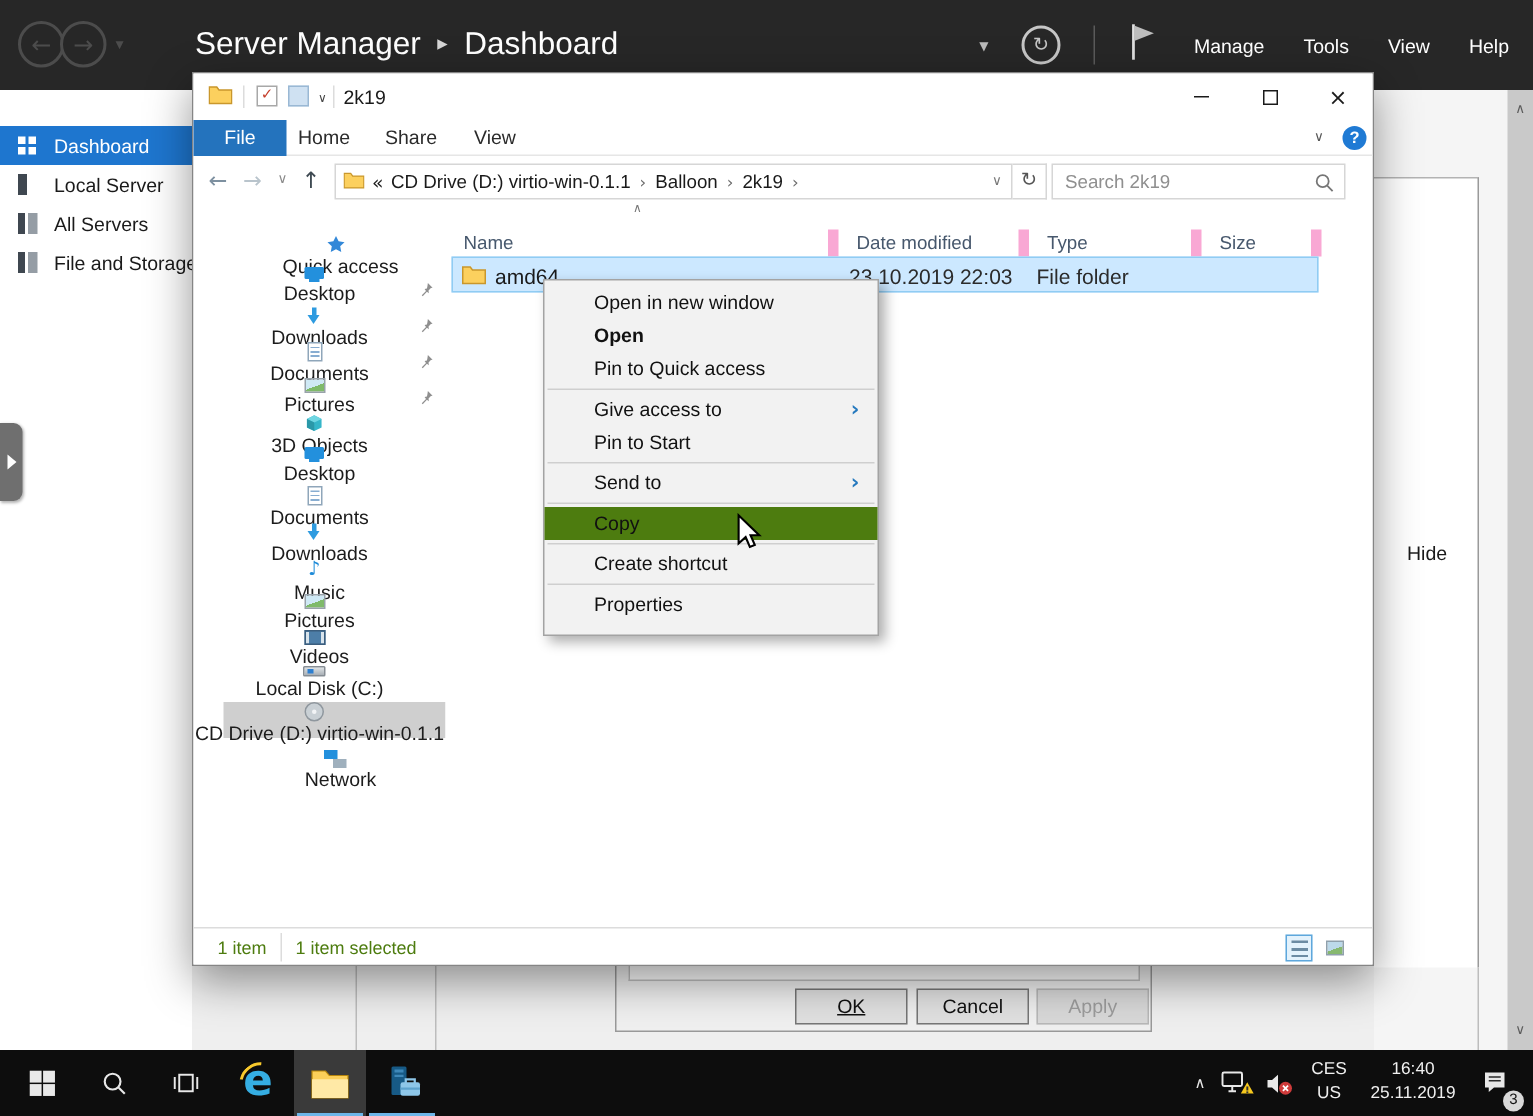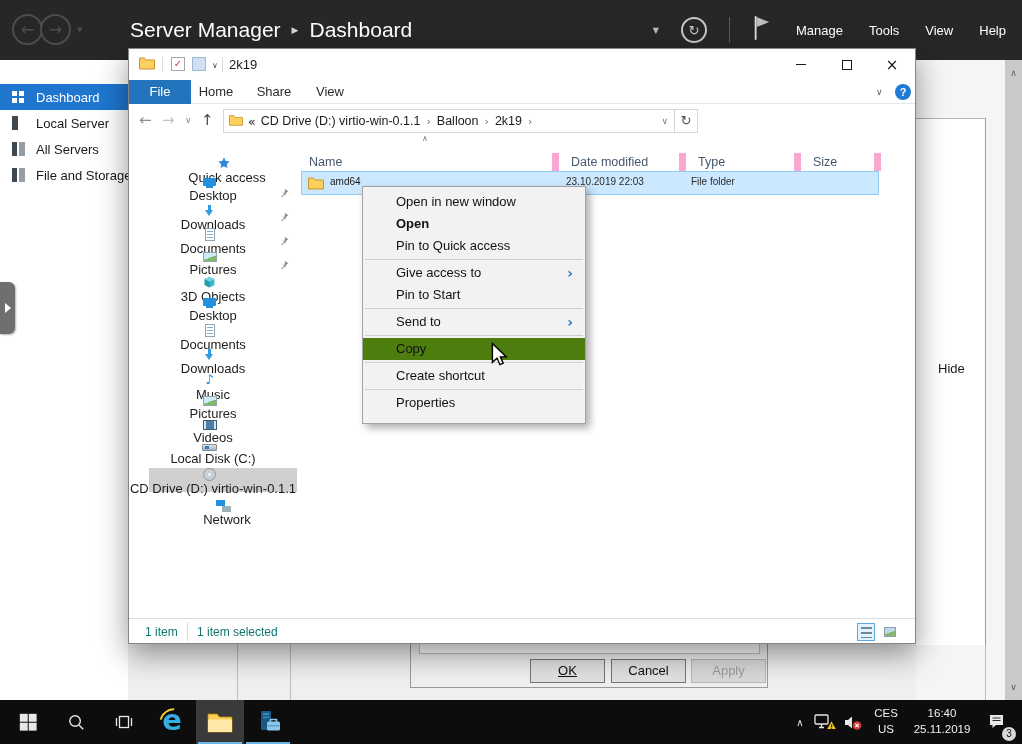--- a/index.html
+++ b/index.html
@@ -128,27 +128,27 @@
   .i-net::after { content:""; position:absolute; right:0; bottom:0; width:9px; height:6px; background:#9fb0bd; }
   .i-music { color:#1e8bd8; font-size:13px; }
 
   .list { position:absolute; left:168px; top:0; width:618px; height:480px; }
   .lhead { position:absolute; left:0; top:3px; width:590px; height:26px; display:flex; align-items:center;
            font-size:12.5px; color:#47586d; }
   .lhead .hc { height:18px; line-height:18px; padding-left:12px; border-right:7px solid #f9a8d4;margin-top:16px; }
   .sortcaret { position:absolute; left:125px; top:-4px; font-size:8px; color:#777; }
   .lrow { position:absolute; left:4px; top:33px; width:578px; height:24px; background:#cce8ff; border:1px solid #90ccf3; }
   .lrow .fic { position:absolute; left:6px; top:4px; }
-  .lrow span { position:absolute; top:4px; font-size:10px; color:#1a1a1a;text-align:center; }
+  .lrow span { position:absolute; top:4px; font-size:14px; color:#1a1a1a;text-align:center; }
   .lrow .c-name { left:28px; }
   .lrow .c-date { left:264px; color:#2b2b2b; }
   .lrow .c-type { left:389px; color:#2b2b2b; }
 
   .ex-status { position:absolute; left:0; top:569px; width:786px; height:25px; border-top:1px solid #dcdcdc;
-               background:#fff; font-size:12px; color:#0f766e; }
+               background:#fff; font-size:12px; color:#4d7c0f; }
   .ex-status .s1 { position:absolute; left:16px; top:6px; }
   .ex-status .ssep { position:absolute; left:58px; top:3px; width:1px; height:19px; background:#dcdcdc; }
   .ex-status .s2 { position:absolute; left:68px; top:6px; }
   .vt { position:absolute; top:4px; width:18px; height:18px; border:1px solid transparent;
         display:flex; align-items:center; justify-content:center; }
   .vt.active { border-color:#5ea7dc; background:#e3f2fc; }
   .vt-details { width:11px; height:11px; background:repeating-linear-gradient(#6b8ba3 0 2px,transparent 2px 5px); }
   .vt-thumb { width:12px; height:10px; border:1px solid #8fa0ac; background:linear-gradient(160deg,#bcd9ea 55%,#86b86f 55%); }
 
   
@@ -306,20 +306,29 @@
         <span class="g">«</span>
         <span>CD Drive (D:) virtio-win-0.1.1</span>
         <span class="csep g">›</span>
         <span>Balloon</span>
         <span class="csep g">›</span>
         <span>2k19</span>
         <span class="csep g">›</span>
         <span class="addr-caret g">∨</span>
       </div>
       <div class="addr-refresh g">↻</div>
+      <div class="search-box">
+        <input type="text" placeholder="Search 2k19" style="">
+        <span class="search-ic">
+          <svg width="14" height="14" viewBox="0 0 14 14">
+              <circle cx="5.8" cy="5.8" r="4" fill="none" stroke="#767676" stroke-width="1.2"></circle>
+              <path d="M8.8 8.8l3.6 3.6" stroke="#767676" stroke-width="1.2"></path>
+            </svg>
+        </span>
+      </div>
     </div>
 
     <div class="ex-content">
       <div class="tree">
         <div class="titem l1">
           <span class="ticon">
             <svg width="14" height="14" viewBox="0 0 16 16">
                 <path d="M8 1.5l2 4.1 4.5.6-3.3 3.1.8 4.5L8 11.6l-4 2.2.8-4.5L1.5 6.2l4.5-.6z" fill="#3388d8"></path>
               </svg>
           </span>

